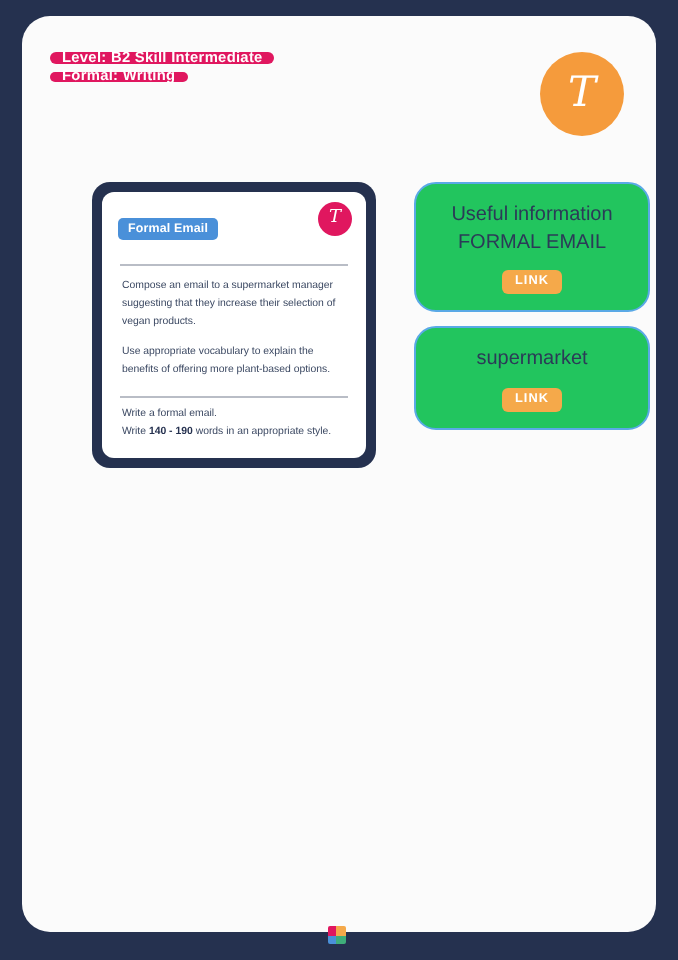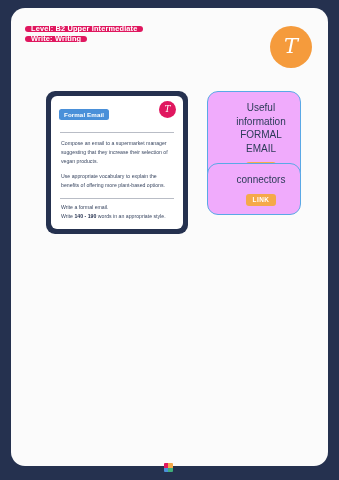--- a/index.html
+++ b/index.html
@@ -145,27 +145,27 @@
     color: #3b4862;
     font-size: 5.2px;
     line-height: 1.8;
   }
   #task-footer .wordcount { font-weight: bold; color: #25314f; }
 
   
   .resource-box {
     position: absolute;
     left: 196px;
-    width: 94px;
+    width: 118px;
     border: 1.6px solid #5aa9e6;
     border-radius: 11px;
-    background: #f0abfc;
+    background: #22c55e;
     box-sizing: border-box;
     text-align: center;
-    padding: 9px 6px 8px 20px;
+    padding: 9px 6px 8px 6px;
   }
   #resource-box-0 { top: 83px; }
   #resource-box-1 { top: 155px; }
   .resource-title {
     color: #2b3b57;
     font-size: 10px;
     line-height: 1.35;
     font-weight: 500;
   }
   .resource-title .line2 { display: block; }
@@ -212,24 +212,24 @@
     letter-spacing: .2px;
   }
 </style>
 </head>
 <body>
 
 <div id="worksheet-page">
 
   <div id="meta-badges">
     <div class="meta-badge-row">
-      <span class="meta-badge">Level: B2 Upper Intermediate</span>
+      <span class="meta-badge">Level: B2 Skill Intermediate</span>
     </div>
     <div class="meta-badge-row">
-      <span class="meta-badge">Write: Writing</span>
+      <span class="meta-badge">Formal: Writing</span>
     </div>
   </div>
 
   <div id="brand-logo-orange">
     <span class="glyph">T</span>
   </div>
 
   <div id="task-card">
     <div id="task-card-inner">
 
@@ -259,21 +259,21 @@
   <div class="resource-box" id="resource-box-0">
     <div class="resource-title">
       <span>Useful information</span>
       <span class="line2">FORMAL EMAIL</span>
     </div>
     <span class="link-pill">LINK</span>
   </div>
 
   <div class="resource-box" id="resource-box-1">
     <div class="resource-title">
-      <span class="line2">connectors</span>
+      <span class="line2">supermarket</span>
     </div>
     <span class="link-pill">LINK</span>
   </div>
 
   <div id="footer-watermark">
     <span id="watermark-logo-icon">
         <i></i>
         <i></i>
         <i></i>
         <i></i>

